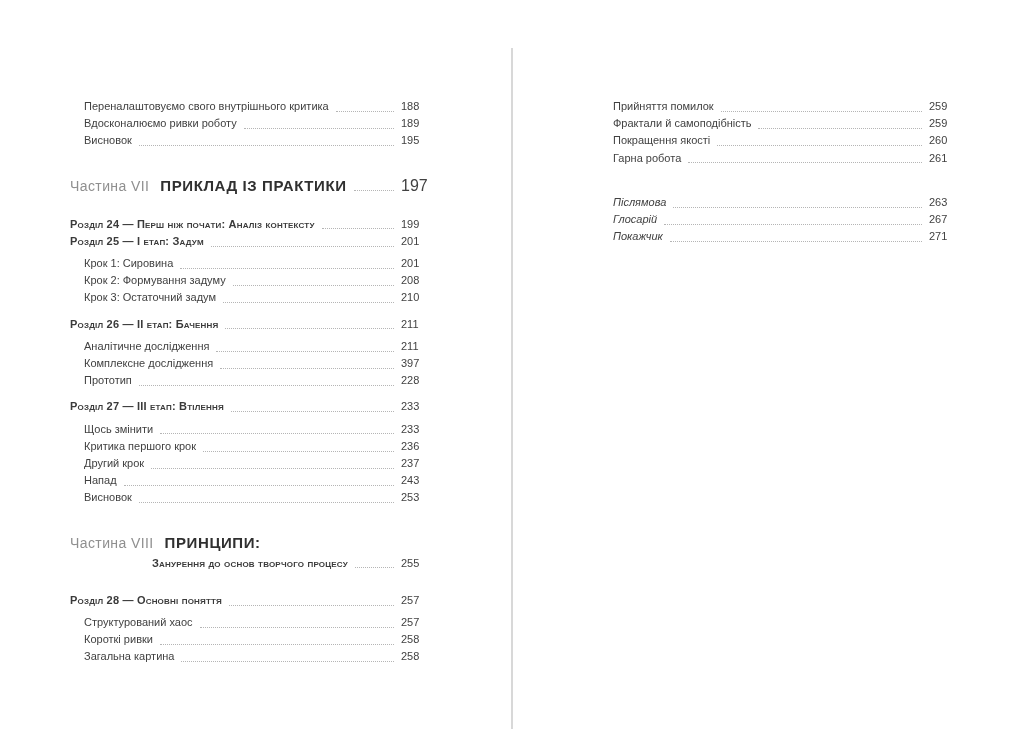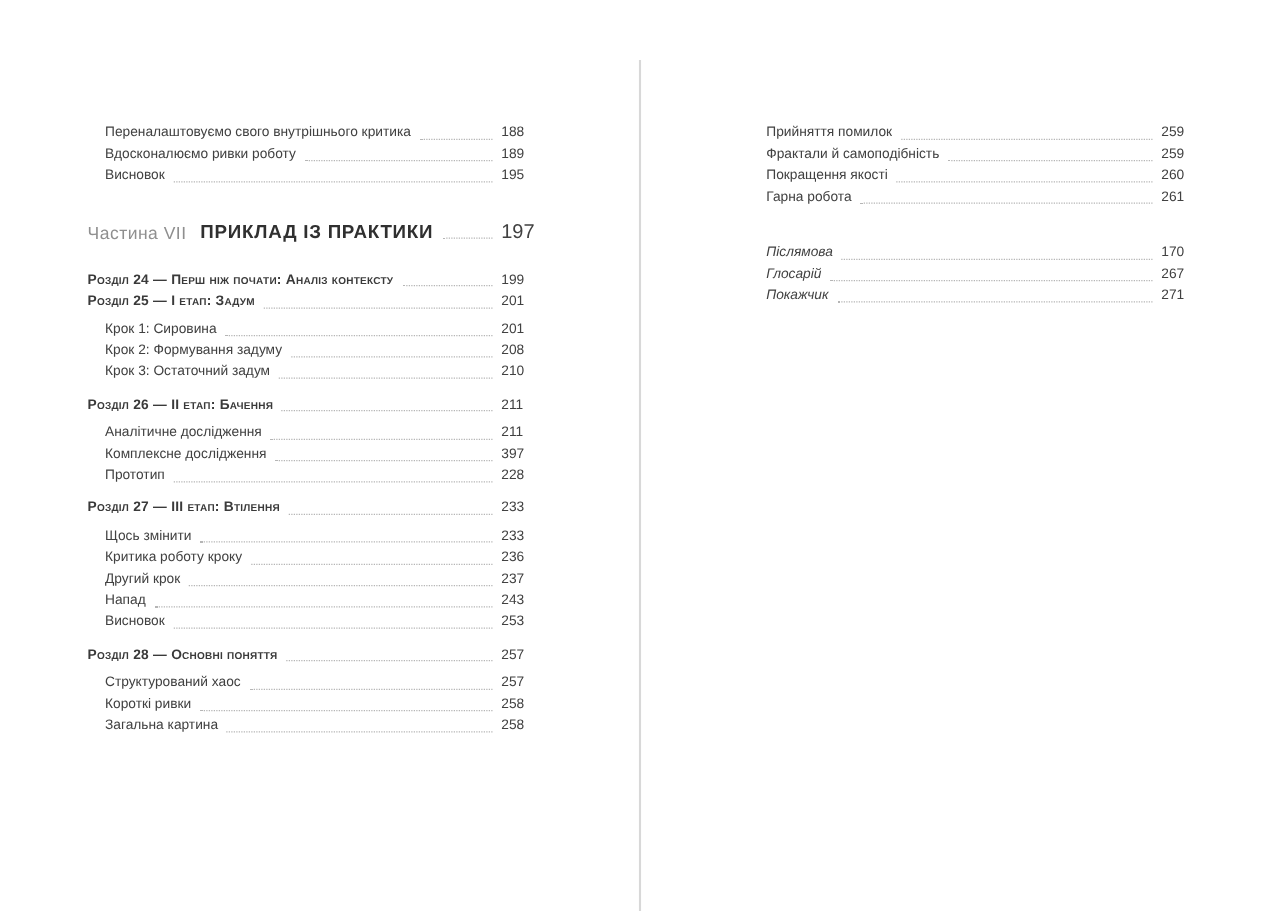--- a/index.html
+++ b/index.html
@@ -137,38 +137,49 @@
             <span class="pg">233</span>
           </div>
         </div>
         <div class="block sub">
           <div class="row sub">
             <span class="lbl">Щось змінити</span>
             <span class="leader"></span>
             <span class="pg">233</span>
           </div>
           <div class="row sub">
-            <span class="lbl">Критика роботу кроку</span>
+            <span class="lbl">Критика першого крок</span>
             <span class="leader"></span>
             <span class="pg">236</span>
           </div>
           <div class="row sub">
             <span class="lbl">Другий крок</span>
             <span class="leader"></span>
             <span class="pg">237</span>
           </div>
           <div class="row sub">
             <span class="lbl">Напад</span>
             <span class="leader"></span>
             <span class="pg">243</span>
           </div>
           <div class="row sub">
             <span class="lbl">Висновок</span>
             <span class="leader"></span>
             <span class="pg">253</span>
+          </div>
+        </div>
+        <div class="block part">
+          <div class="part-row">
+            <span class="part-label">Частина VIII</span>
+            <span class="part-title">ПРИНЦИПИ:</span>
+          </div>
+          <div class="row part-sub">
+            <span class="lbl">Занурення до основ творчого процесу</span>
+            <span class="leader"></span>
+            <span class="pg">255</span>
           </div>
         </div>
         <div class="block chapter">
           <div class="row chapter">
             <span class="lbl">Розділ 28 — Основні поняття</span>
             <span class="leader"></span>
             <span class="pg">257</span>
           </div>
         </div>
         <div class="block sub">
@@ -213,21 +224,21 @@
           <div class="row plain">
             <span class="lbl">Гарна робота</span>
             <span class="leader"></span>
             <span class="pg">261</span>
           </div>
         </div>
         <div class="block backmatter">
           <div class="row backmatter">
             <span class="lbl">Післямова</span>
             <span class="leader"></span>
-            <span class="pg">170</span>
+            <span class="pg">263</span>
           </div>
           <div class="row backmatter">
             <span class="lbl">Глосарій</span>
             <span class="leader"></span>
             <span class="pg">267</span>
           </div>
           <div class="row backmatter">
             <span class="lbl">Покажчик</span>
             <span class="leader"></span>
             <span class="pg">271</span>

